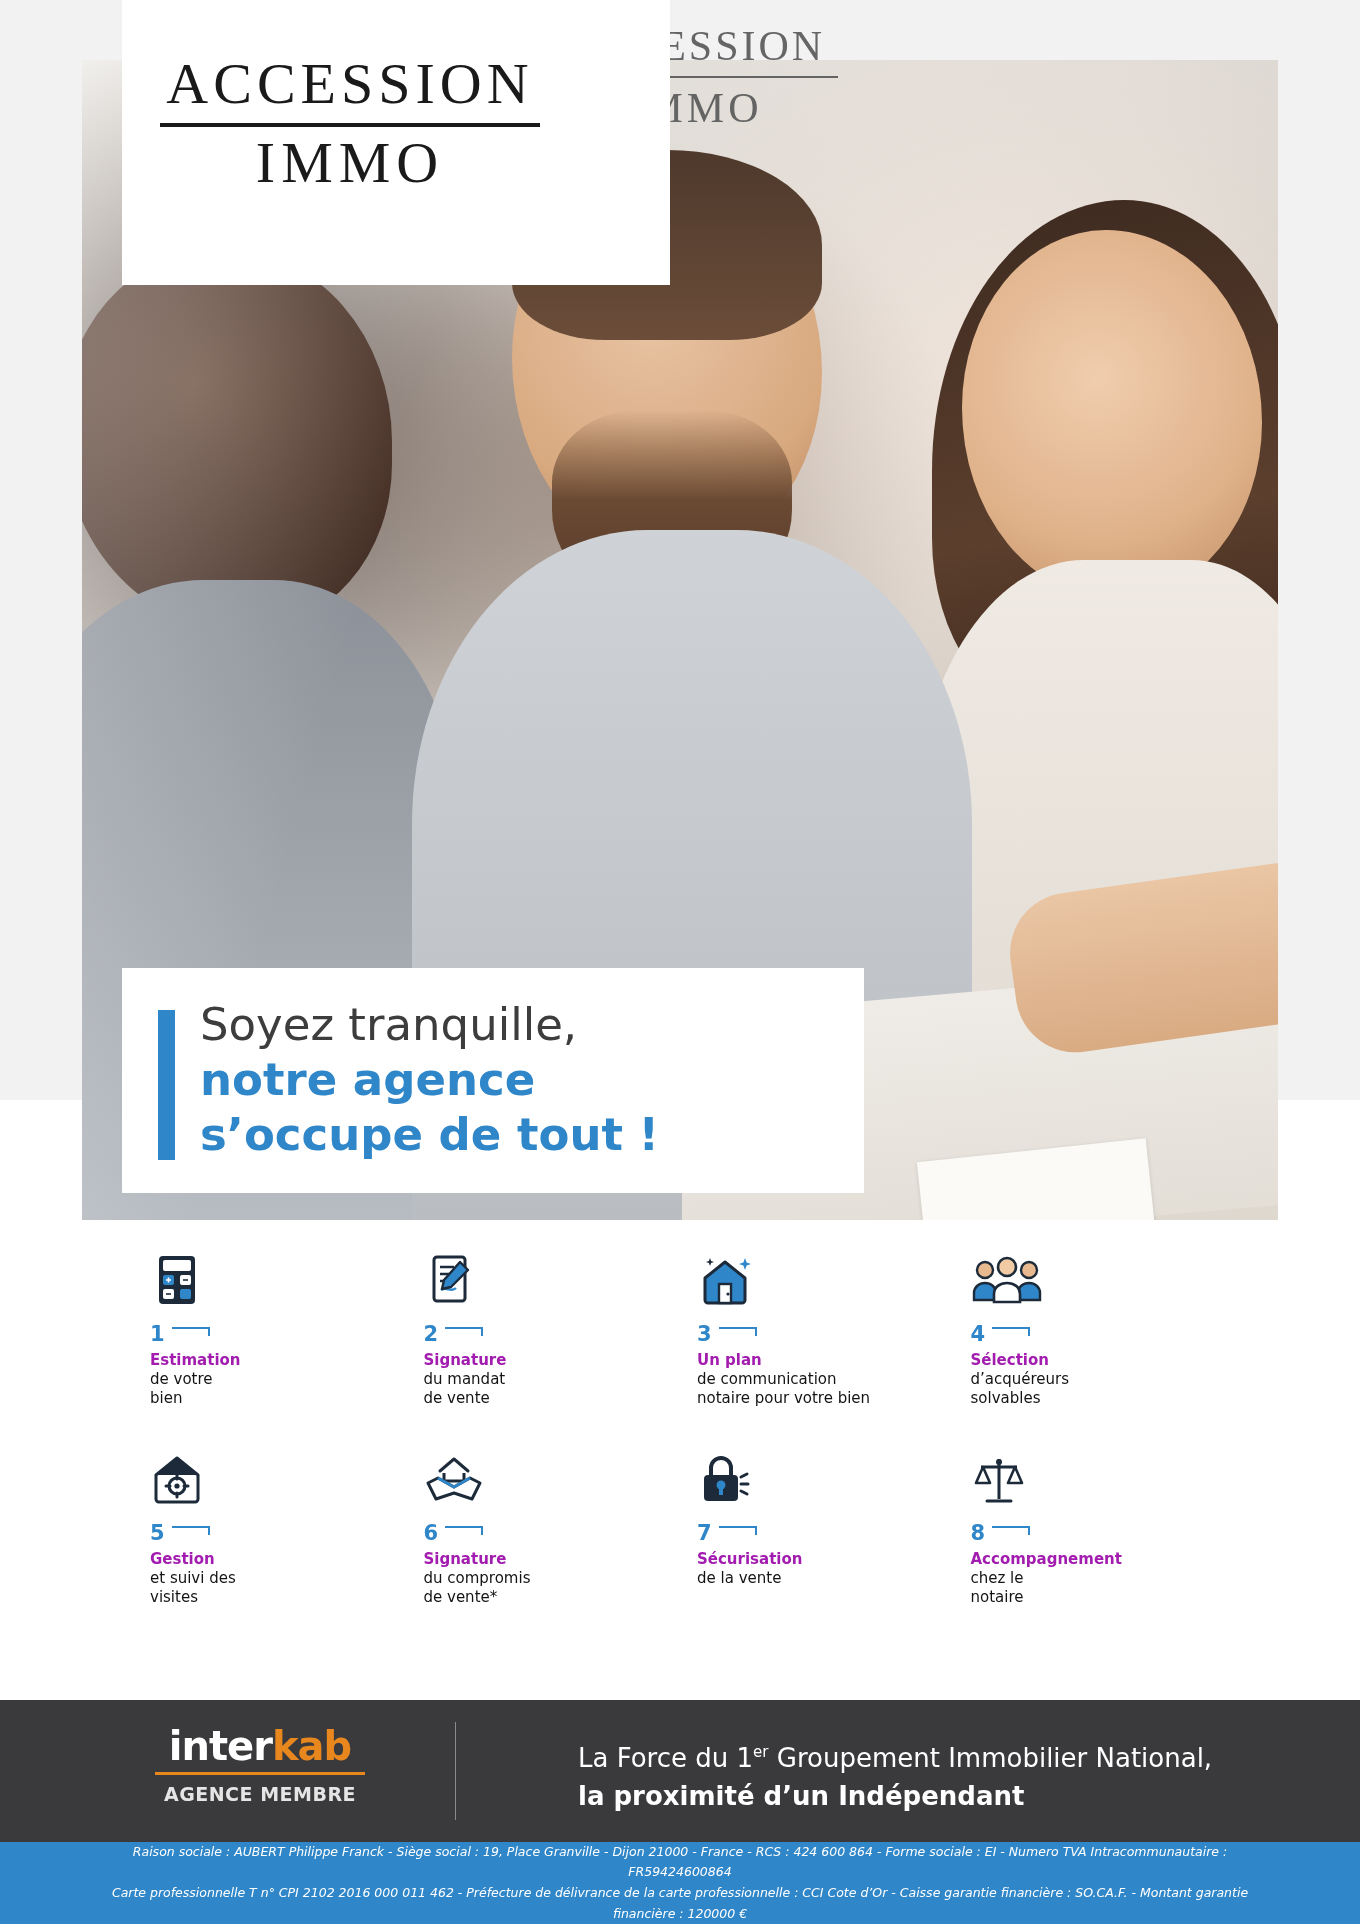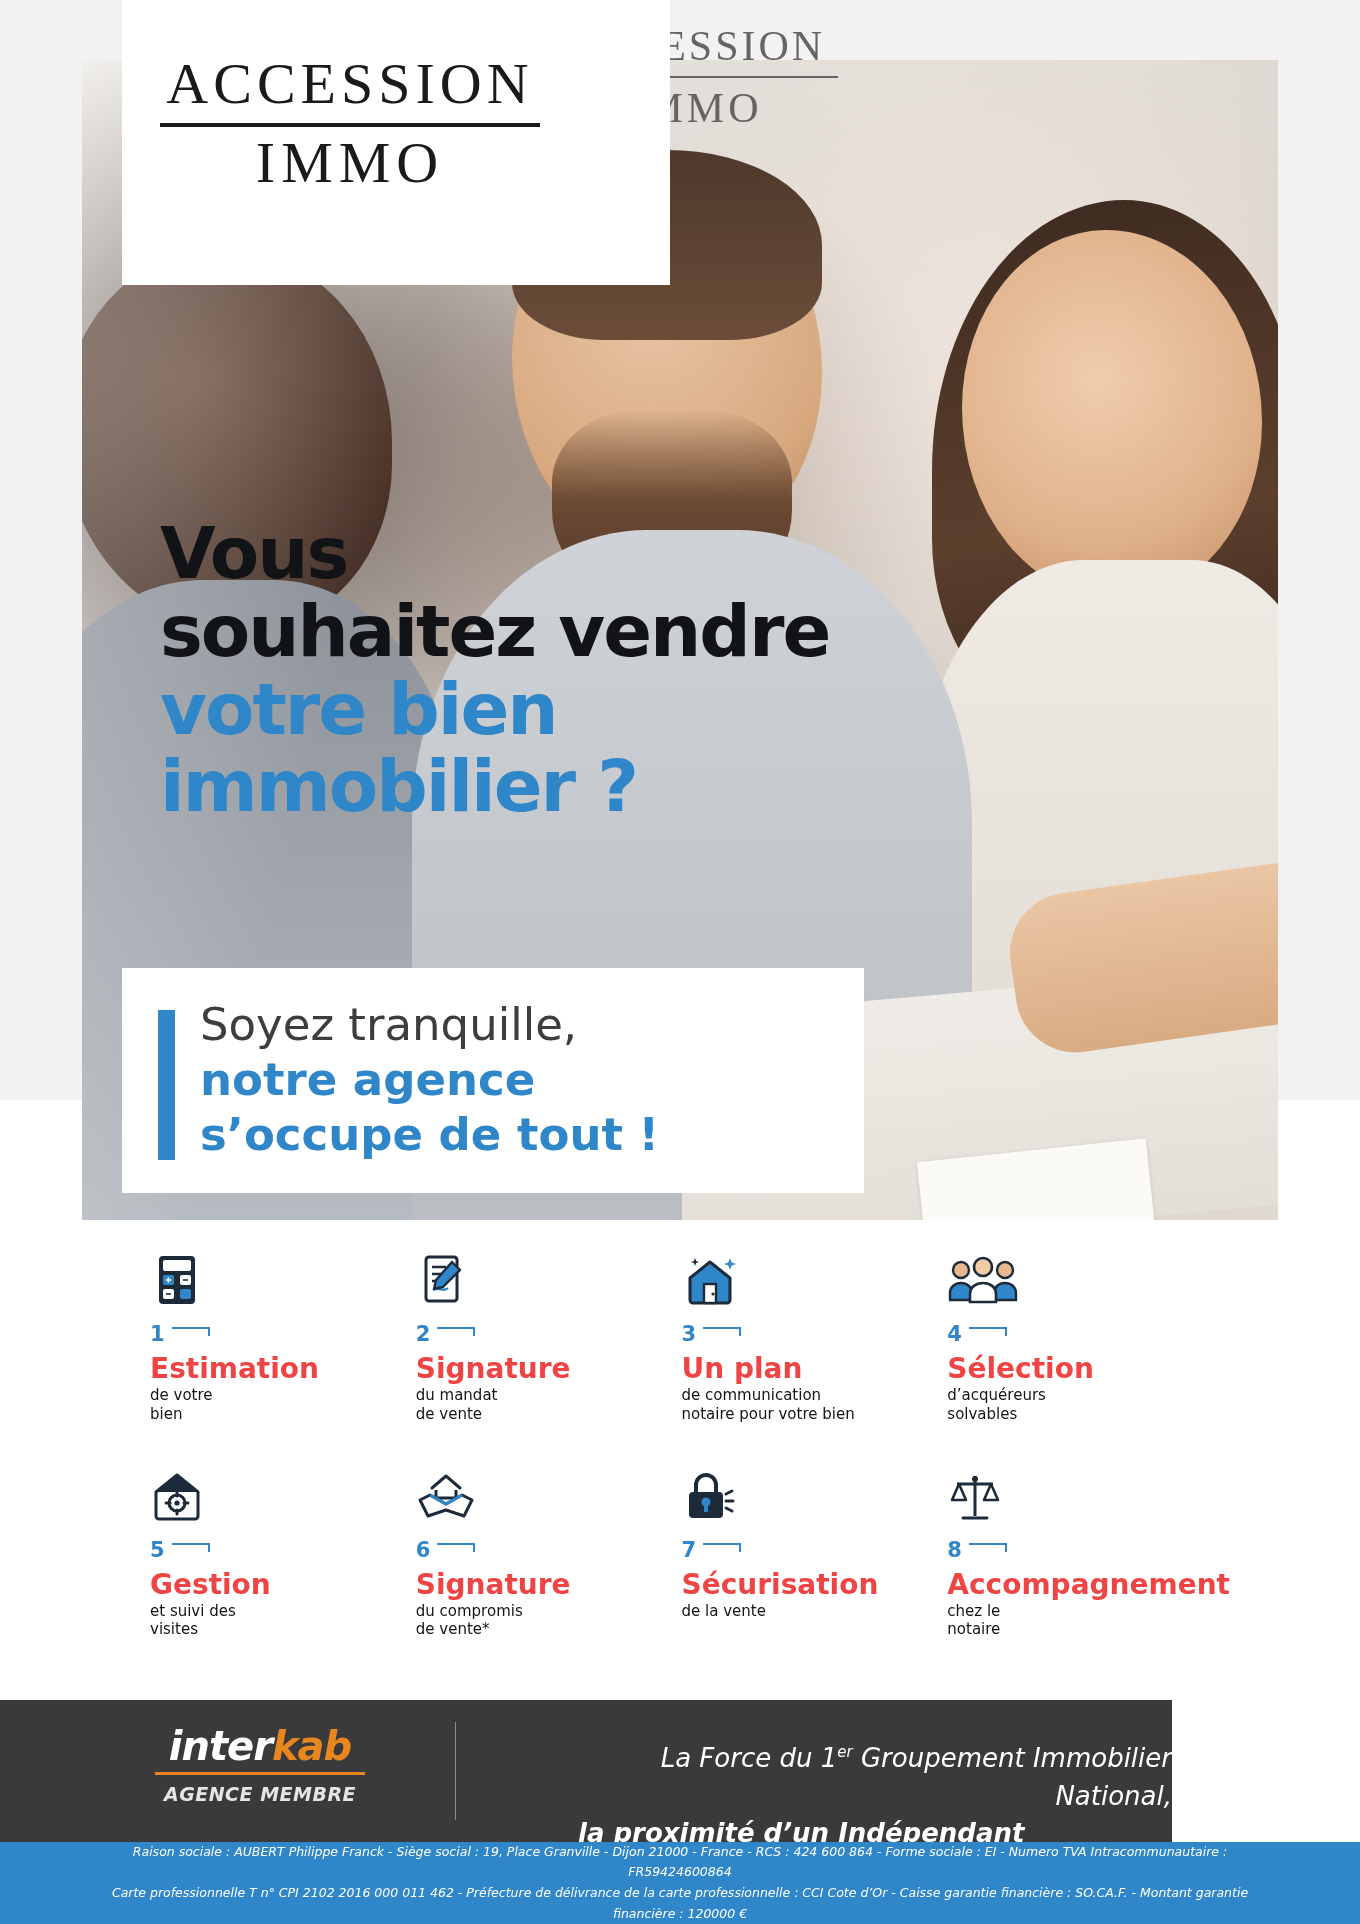--- a/index.html
+++ b/index.html
@@ -273,23 +273,23 @@
   }
   .step-num .dash::after {
     content: "";
     position: absolute;
     right: 0; top: 0;
     width: 2px; height: 9px;
     background: #2f86c8;
   }
   .step-title {
     font-family: "DejaVu Sans", sans-serif;
-    font-size: 28px;
+    font-size: 15px;
     font-weight: bold;
-    color: #ef4444;
+    color: #a21caf;
     line-height: 1.25;
   }
   .step-desc {
     font-family: "DejaVu Sans", sans-serif;
     font-size: 15px;
     color: #141414;
     line-height: 1.25;
   }
 
   .footnote {
@@ -302,25 +302,24 @@
     font-style: italic;
     font-size: 14px;
     color: #3c3c3c;
   }
 
   
   .dark-band {
     position: absolute;
     left: 0;
     top: 1700px;
-    width: 1172px;
+    width: 1360px;
     height: 142px;
     background: #3a3a3c;
     color: #ffffff;
-    font-style: italic;
   }
   .interkab {
     position: absolute;
     left: 155px;
     top: 26px;
     width: 210px;
     text-align: center;
   }
   .interkab-word {
     font-family: "DejaVu Sans", sans-serif;
@@ -418,26 +417,20 @@
   </div>
 
   <div class="logo-box">
     <div class="logo-inner">
       <div class="logo-top">ACCESSION</div>
       <div class="logo-rule"></div>
       <div class="logo-bottom">IMMO</div>
     </div>
   </div>
 
-  <div class="headline">
-    <span class="l-dark">Vous</span>
-    <span class="l-dark">souhaitez vendre</span>
-    <span class="l-blue">votre bien</span>
-    <span class="l-blue">immobilier ?</span>
-  </div>
 
   <div class="sub-panel">
     <div class="sub-bar"></div>
     <div class="sub-text">
       <div class="sub-line1">Soyez tranquille,</div>
       <div class="sub-line2">notre agence</div>
       <div class="sub-line3">s’occupe de tout !</div>
     </div>
   </div>
 

